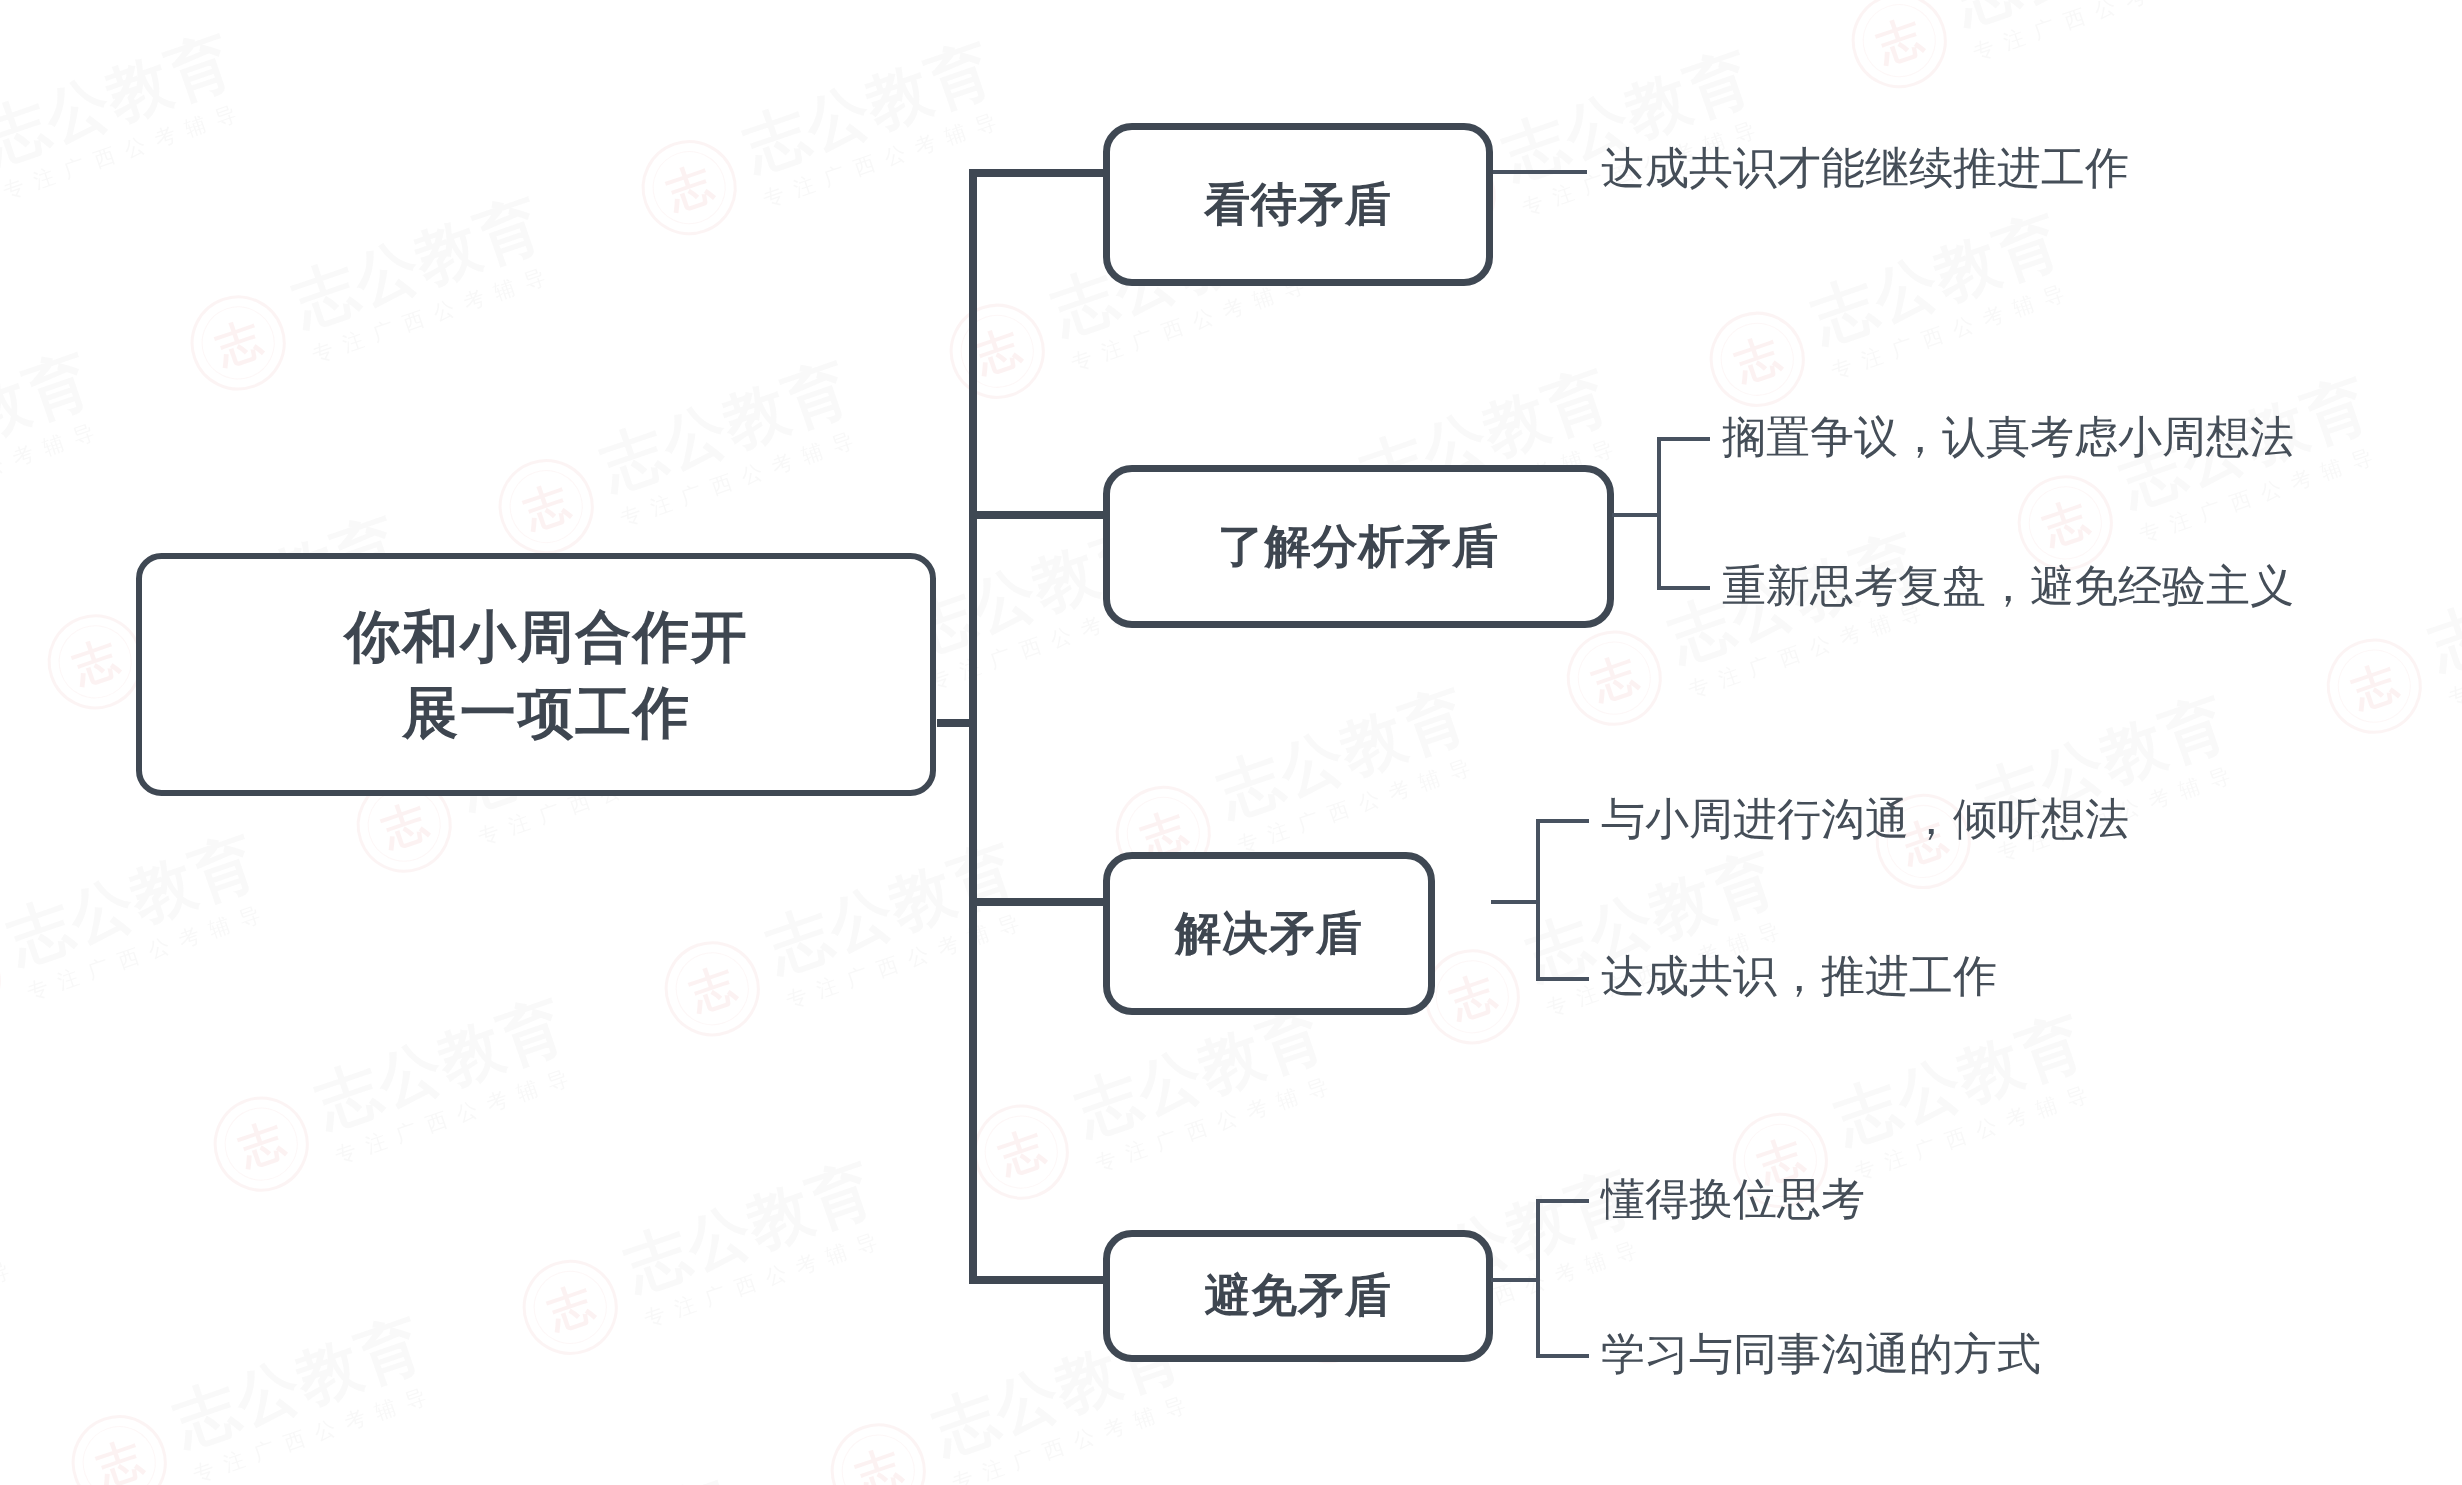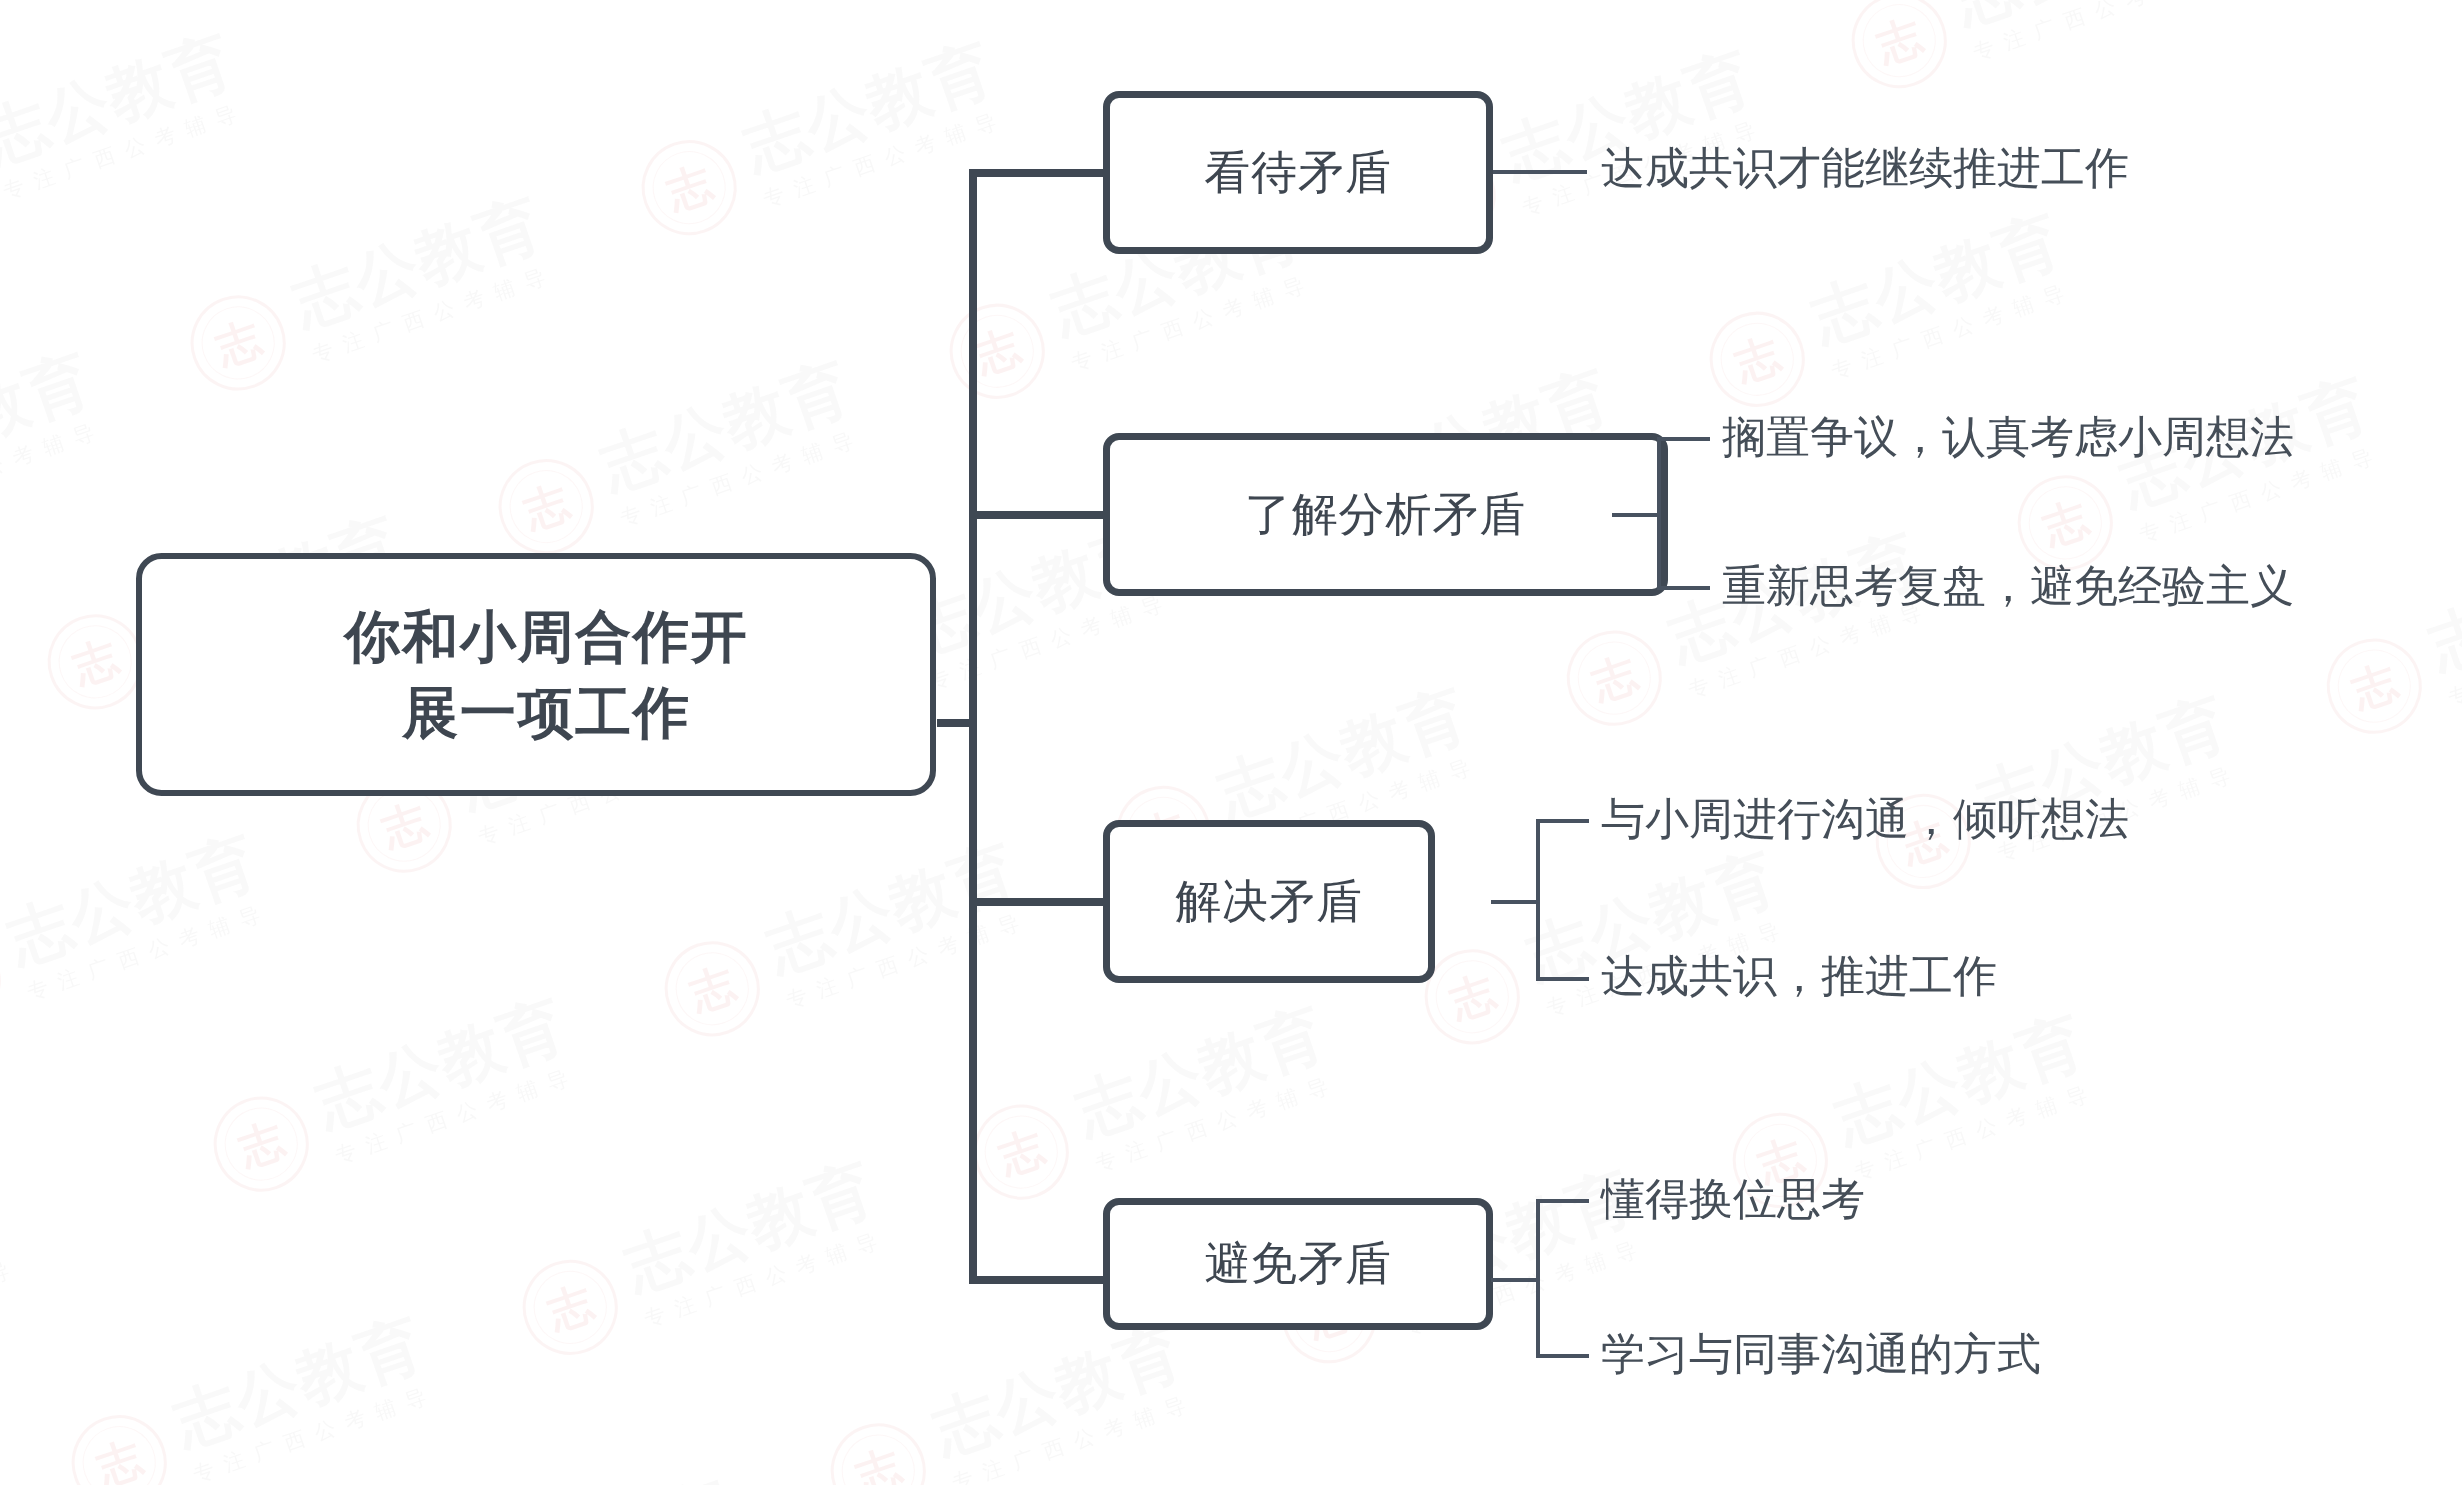--- a/index.html
+++ b/index.html
@@ -111,24 +111,25 @@
   .node-root {
     border: 6.8px solid #3f4853;
     border-radius: 25.5px;
     font-size: 56px;
     font-weight: bold;
     line-height: 1.35;
     letter-spacing: 1.7px;
   }
   .node-branch {
     border: 7.7px solid #3f4853;
-    border-radius: 16px;
+    border-radius: 29px;
     font-size: 46px;
-    font-weight: normal;
+    font-weight: bold;
     letter-spacing: 0.9px;
+    margin-top: 32px;
   }
 
   .leaf-text {
     position: absolute;
     font-size: 44px;
     color: #454e58;
     white-space: nowrap;
     letter-spacing: 0px;
     line-height: 1;
   }
@@ -527,21 +528,21 @@
 
     <div class="line" style="left:969px; top:1276px; width:138px; height:7.7px;"></div>
 
     <div class="node node-branch" style="left:1103px; top:91px; width:390px; height:163px;">
       <span>看待矛盾</span>
     </div>
 
     <div class="line-thin" style="left:1493px; top:170px; width:94px; height:4.3px;"></div>
     <div class="leaf-text" style="left:1601px; top:146px;">达成共识才能继续推进工作</div>
 
-    <div class="node node-branch" style="left:1103px; top:433px; width:565px; height:163px;">
+    <div class="node node-branch" style="left:1103px; top:433px; width:511px; height:163px;">
       <span>了解分析矛盾</span>
     </div>
 
     <div class="line-thin" style="left:1612px; top:513px; width:49px; height:4.3px;"></div>
 
     <div class="line-thin" style="left:1657px; top:437px; width:4.3px; height:153px;"></div>
 
     <div class="line-thin" style="left:1657px; top:437px; width:53px; height:4.3px;"></div>
     <div class="leaf-text" style="left:1722px; top:415px;">搁置争议，认真考虑小周想法</div>
 

